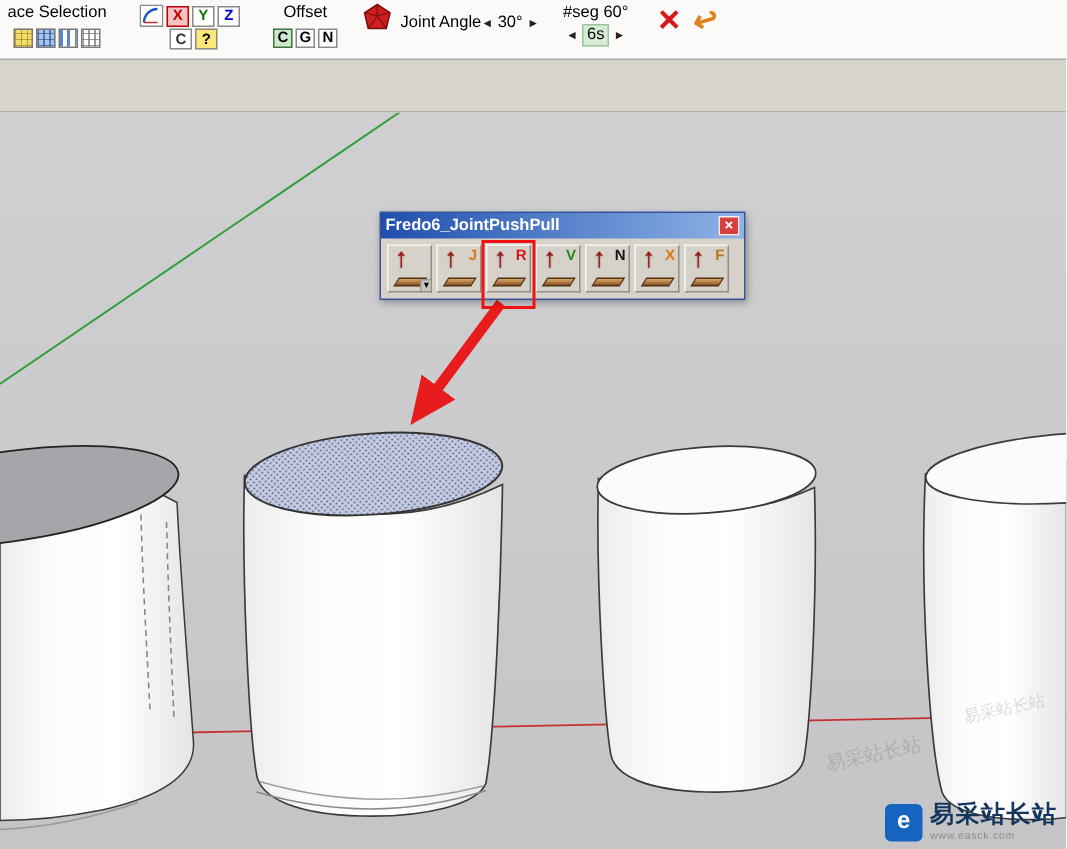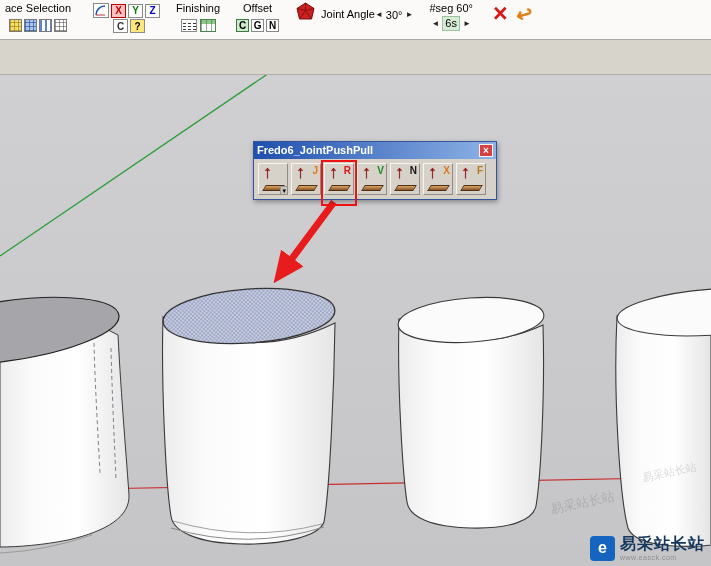--- a/index.html
+++ b/index.html
@@ -149,27 +149,20 @@
       </div>
       <div class="axis-row r2">
         <span class="axis-btn c">C</span>
         <span class="axis-btn help">?</span>
       </div>
     </div>
   </div>
 
   <div class="sep"></div>
 
-  <div class="tb-group">
-    <div class="tb-label">Finishing</div>
-    <div class="fin-icons">
-      <span class="fin-dash"></span>
-      <span class="fin-table"></span>
-    </div>
-  </div>
 
   <div class="sep"></div>
 
   <div class="tb-group">
     <div class="tb-label">Offset</div>
     <div class="borders-row">
       <span class="bcn on">C</span>
       <span class="bcn">G</span>
       <span class="bcn">N</span>
     </div>

